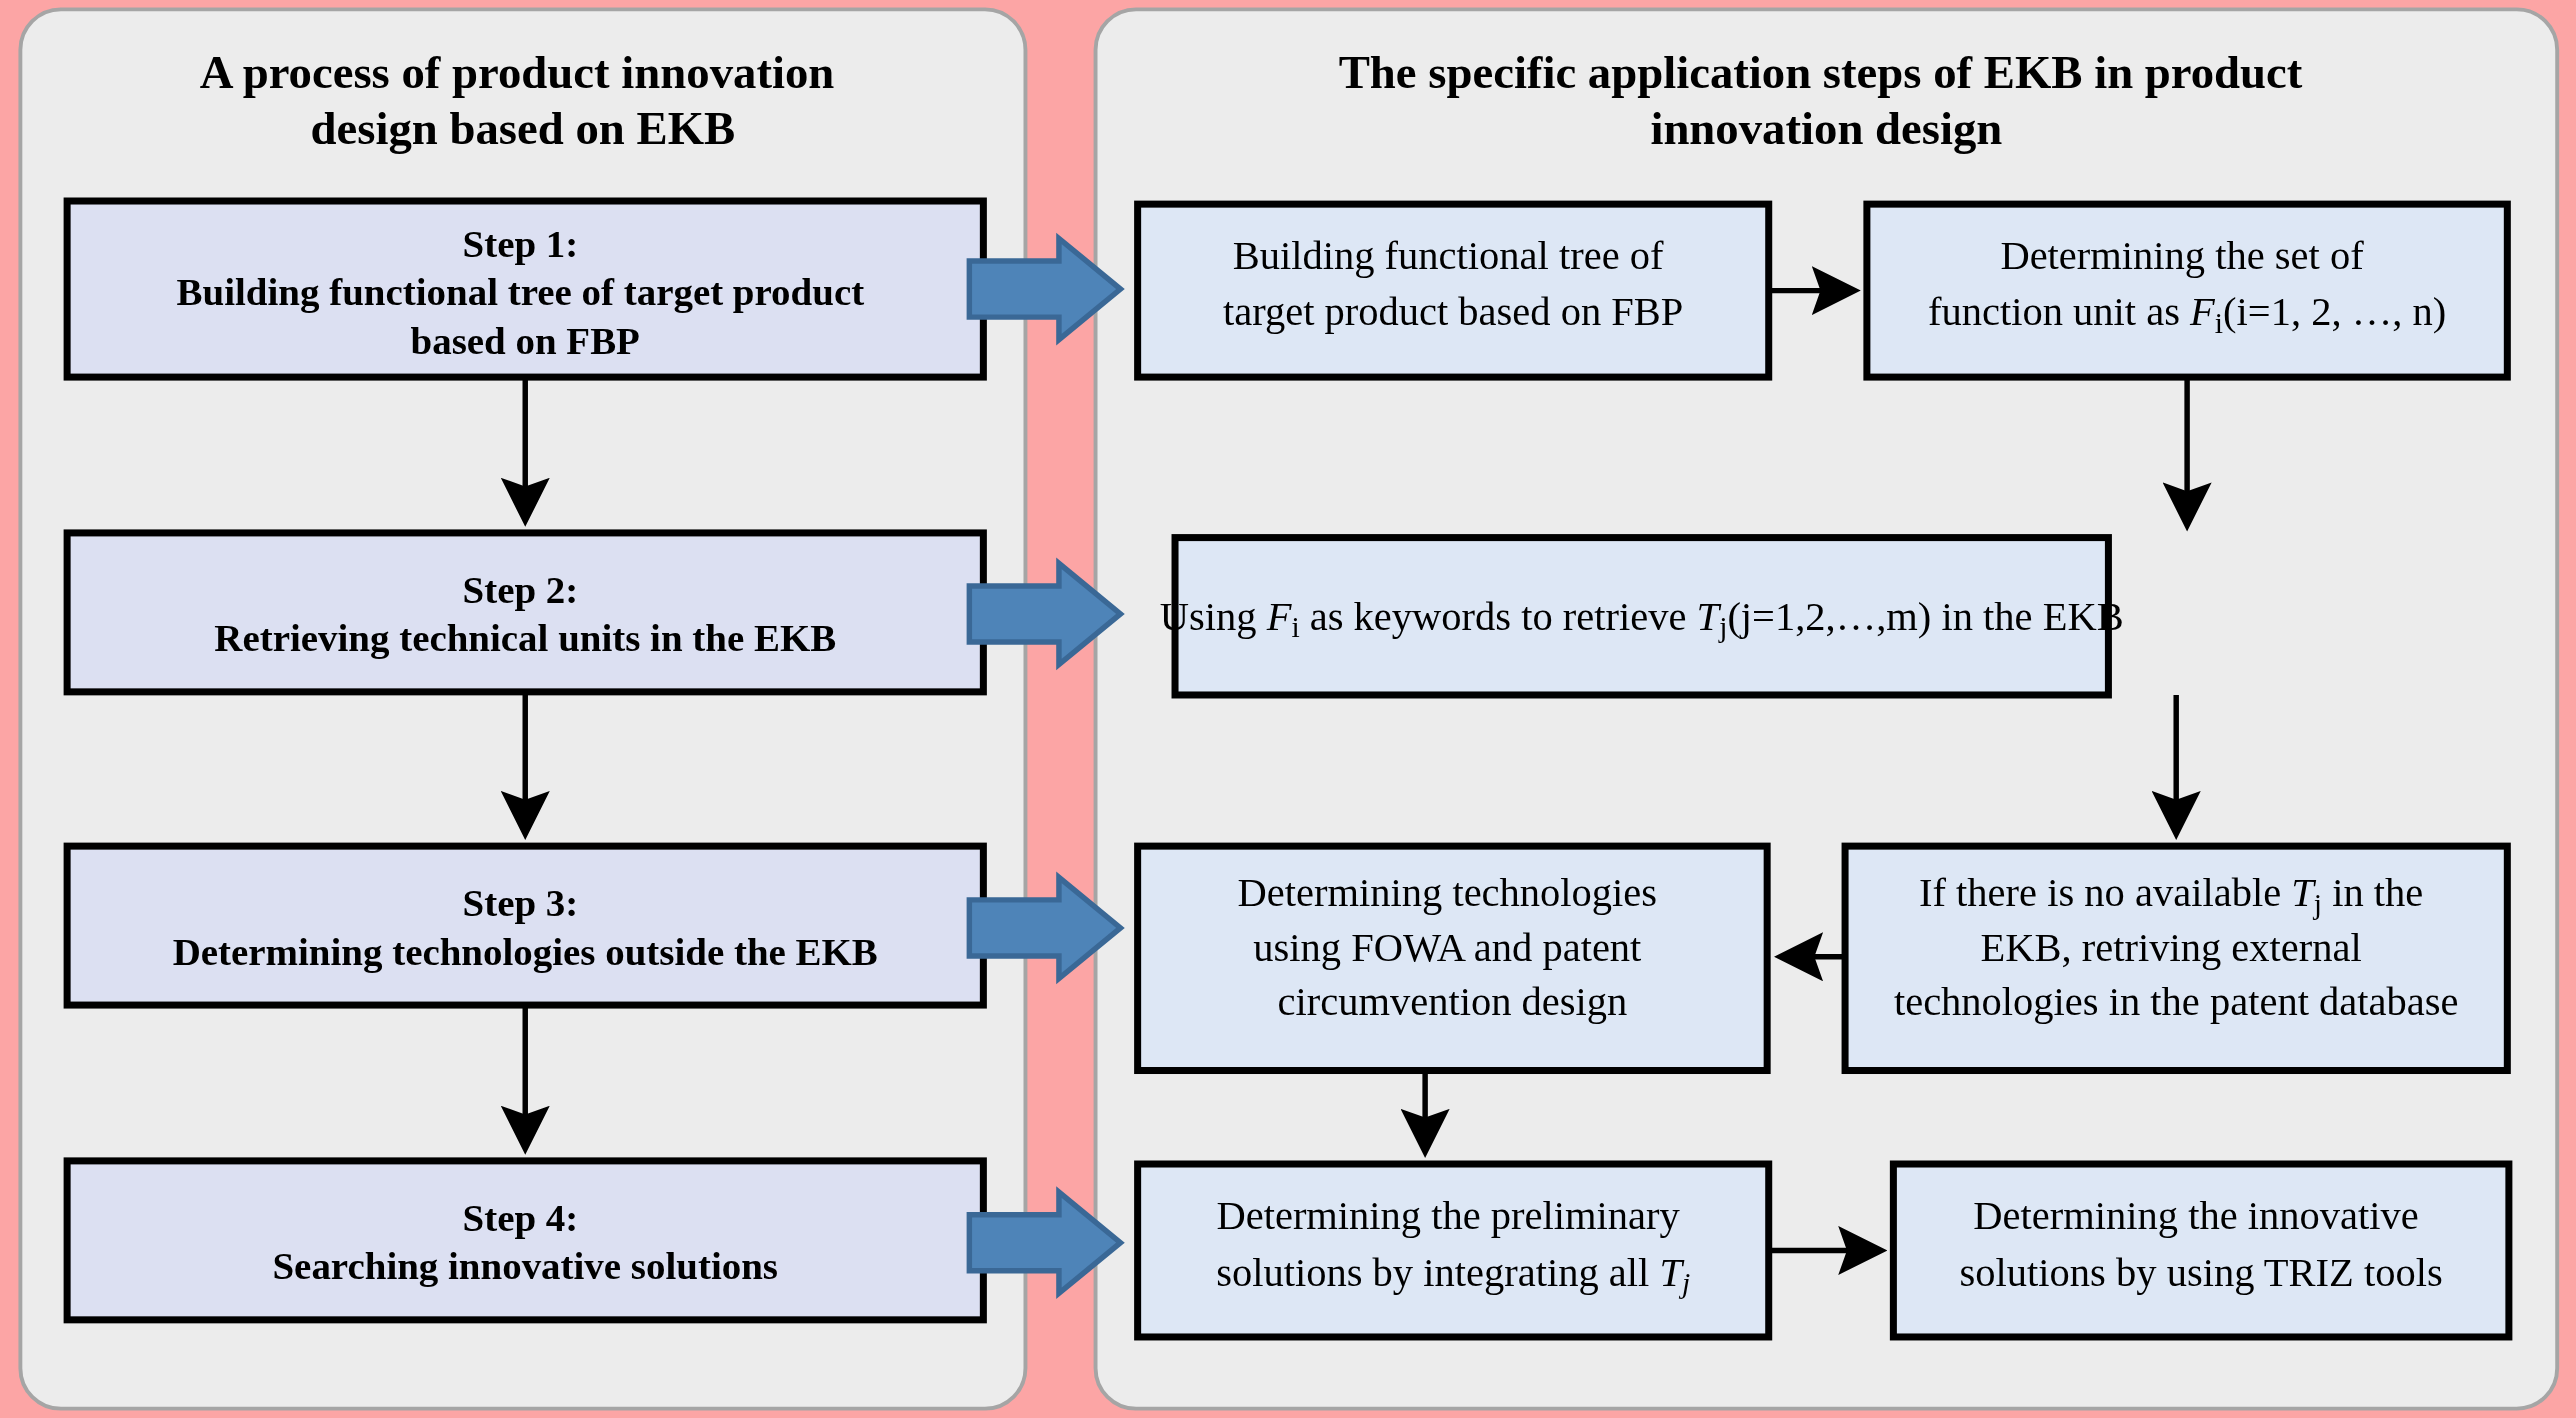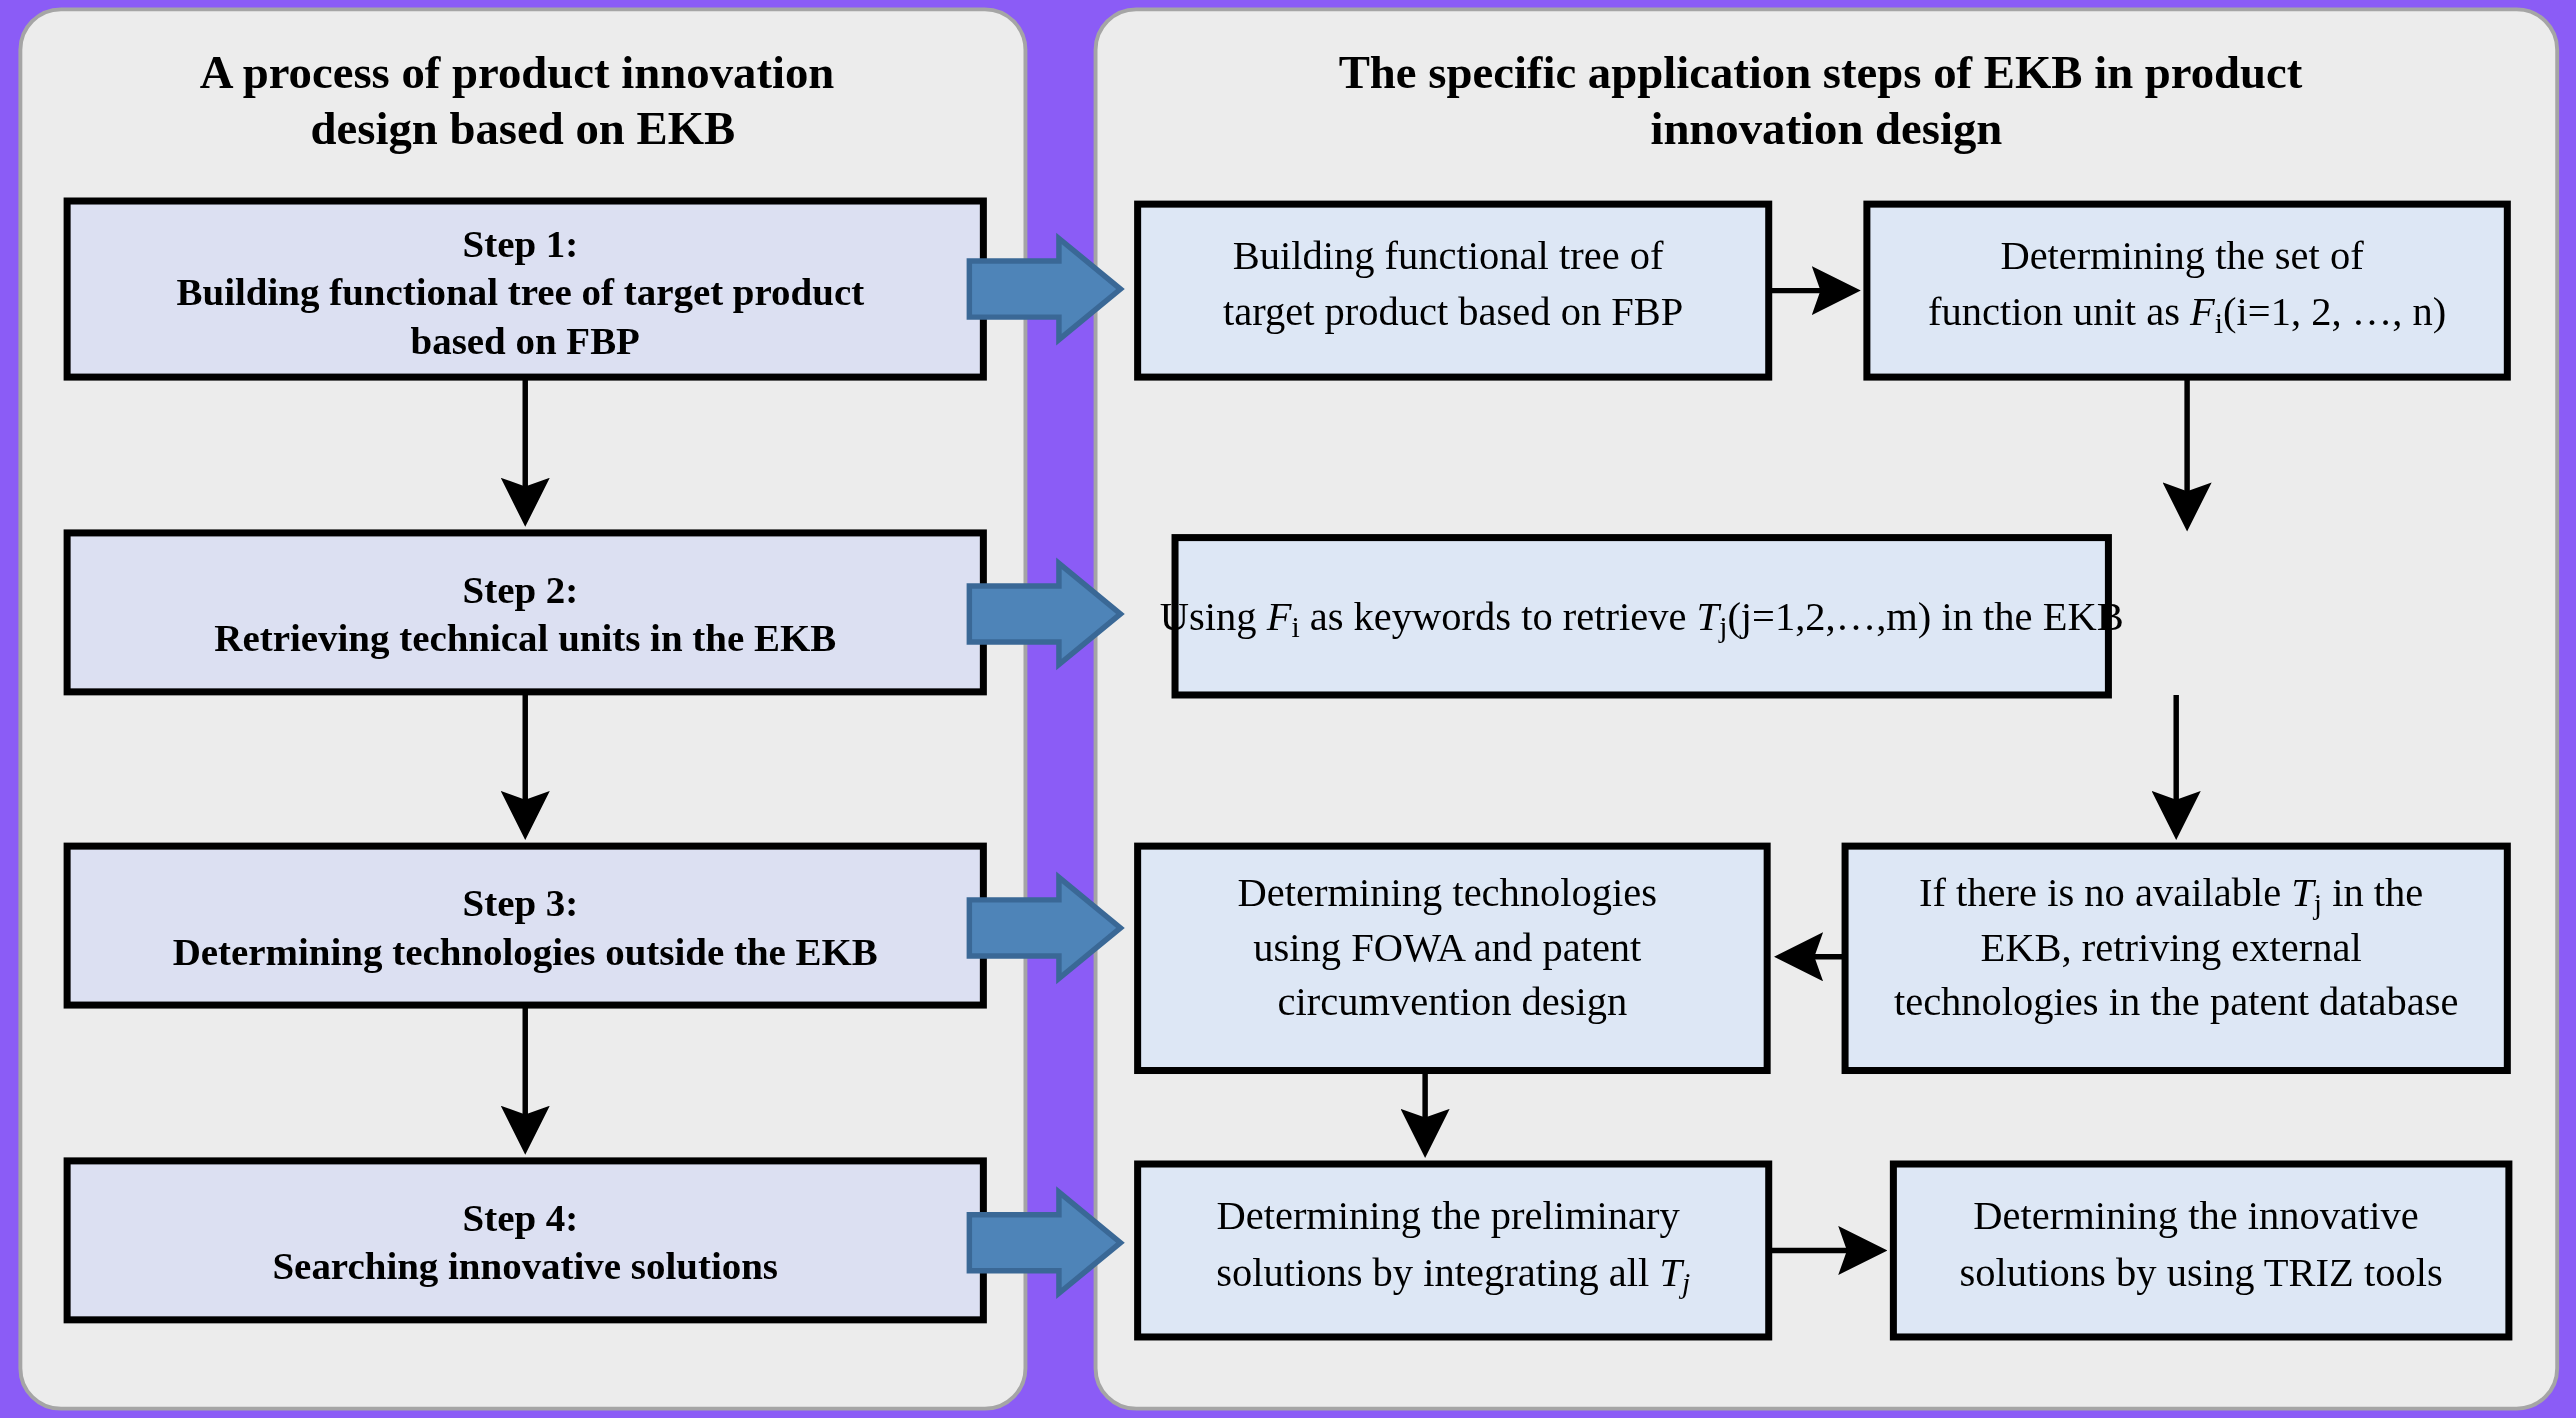--- a/index.html
+++ b/index.html
@@ -1,17 +1,17 @@
 <!DOCTYPE html>
 <html style="font-size:12.5px"><head>
 <meta charset="utf-8">
 <style>
   html,body{margin:0;padding:0;background:#ffffff;}
   body{width:2576px;height:1418px;font-family:"Liberation Serif",serif;}
-  #stage{position:relative;width:2576px;height:1418px;overflow:hidden;background:#8b5cf6;}
+  #stage{position:relative;width:2576px;height:1418px;overflow:hidden;background:#fca5a5;}
   svg#canvas{position:absolute;inset:0;width:2576px;height:1418px;}
   .panel-rect{fill:#ECECEC;stroke:#A5A5A5;stroke-width:5;}
   .node-box{stroke:#000000;}
   .left-box{fill:#DCE0F2;stroke-width:9;}
   .right-box{fill:#DDE7F5;stroke-width:9;}
   .conn{stroke:#000000;stroke-width:7;fill:none;}
   .arrowhead{fill:#000000;}
   .blockarrow{fill:#4E84B8;stroke:#3A6896;stroke-width:7;stroke-linejoin:miter;}
   .panel-title{font-weight:bold;text-anchor:middle;fill:#000000;}
   .boxtext{text-anchor:middle;fill:#000000;}

